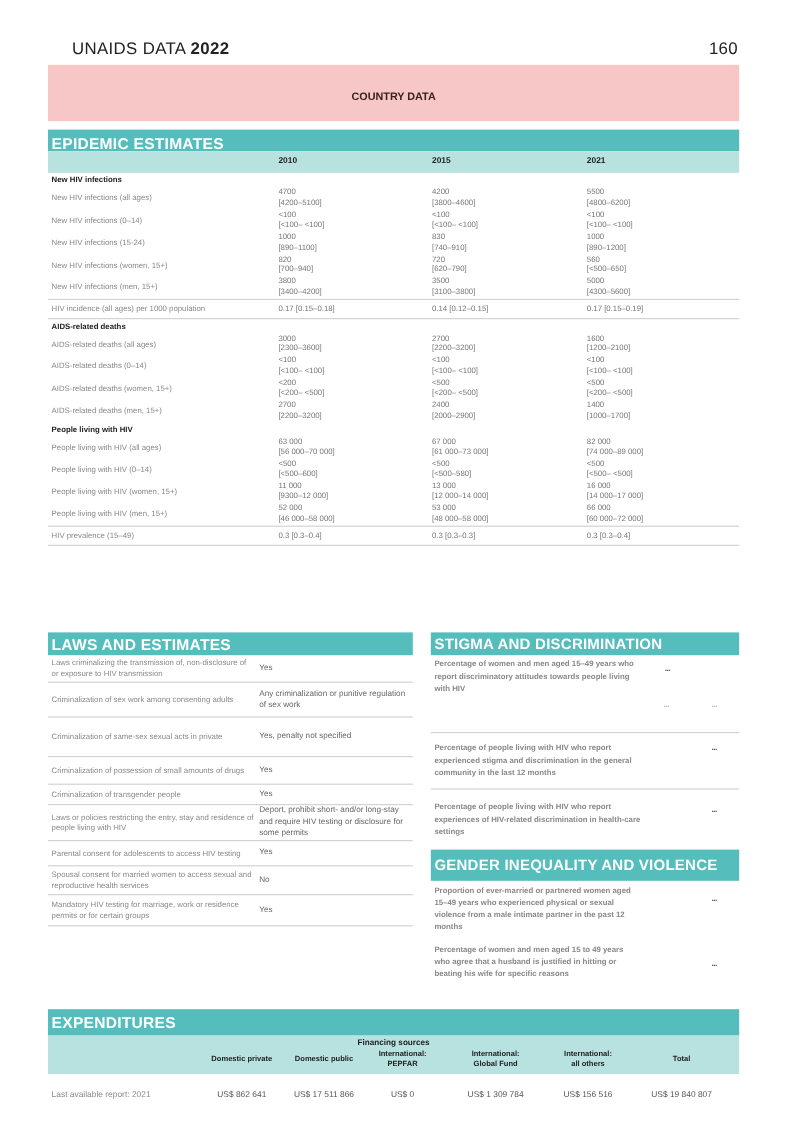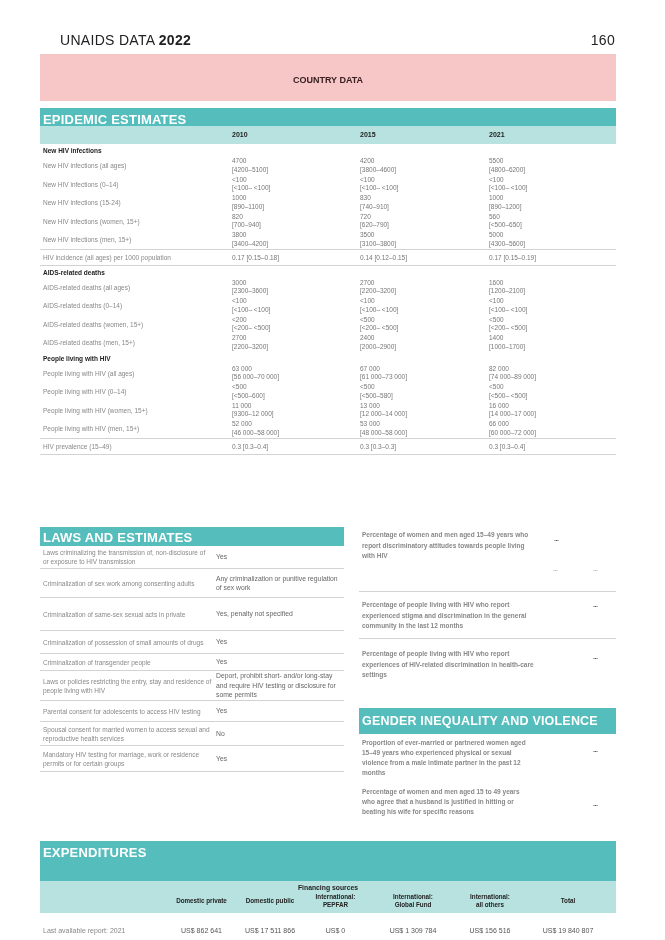--- a/index.html
+++ b/index.html
@@ -46,21 +46,21 @@
   .dots.light { color: #bbb; }
 
   
   .gender { position: absolute; top: 708px; left: 359px; width: 257px; }
   .gender .sec-head { height: 26px; padding: 6px 0 0 3px; font-size: 12.5px; }
   .g-item { position: relative; font-size: 6.5px; color: #888; line-height: 10px; font-weight: bold; }
   .g-item .q { padding: 4px 0 0 3px; width: 175px; }
 
   
   .exp { position: absolute; top: 841px; left: 40px; width: 576px; }
-  .exp .sec-head { height: 40px; padding: 4px 0 0 3px; font-size: 13px; }
+  .exp .sec-head { height: 22px; padding: 4px 0 0 3px; font-size: 13px; }
   .exp .hdr { background: #b7e2df; height: 32px; position: relative; font-size: 6.3px; font-weight: bold; color: #222; }
   .exp .fin { position: absolute; top: 3px; left: 0; width: 100%; text-align: center; font-size: 6.8px; }
   .exp .col { position: absolute; text-align: center; line-height: 8px; }
   .exp .vals { position: relative; height: 30px; font-size: 7px; color: #555; }
   .exp .vals span { position: absolute; top: 14px; text-align: center; }
 </style>
 </head>
 <body>
 
 <div class="topline">
@@ -329,20 +329,21 @@
         <div class="a">No</div>
       </div>
       <div class="law" style="height:26px;">
         <div class="q">Mandatory HIV testing for marriage, work or residence permits or for certain groups</div>
         <div class="a">Yes</div>
       </div>
     </div>
 </div>
 
 <div class="stigma">
+  <div class="sec-head">STIGMA AND DISCRIMINATION</div>
   <div class="st-item" style="height:65px; border-bottom:1.5px solid #d3d3d3;">
     <div class="q">Percentage of women and men aged 15–49 years who report discriminatory attitudes towards people living with HIV</div>
     <span class="dots" style="left:195px; top:7px;">...</span>
     <span class="dots light" style="left:194px; top:37px;">...</span>
     <span class="dots light" style="left:234px; top:37px;">...</span>
   </div>
   <div class="st-item" style="height:47px; border-bottom:1.5px solid #d3d3d3;">
     <div class="q" style="padding-top:8px;">Percentage of people living with HIV who report experienced stigma and discrimination in the general community in the last 12 months</div>
     <span class="dots" style="left:234px; top:8px;">...</span>
   </div>

